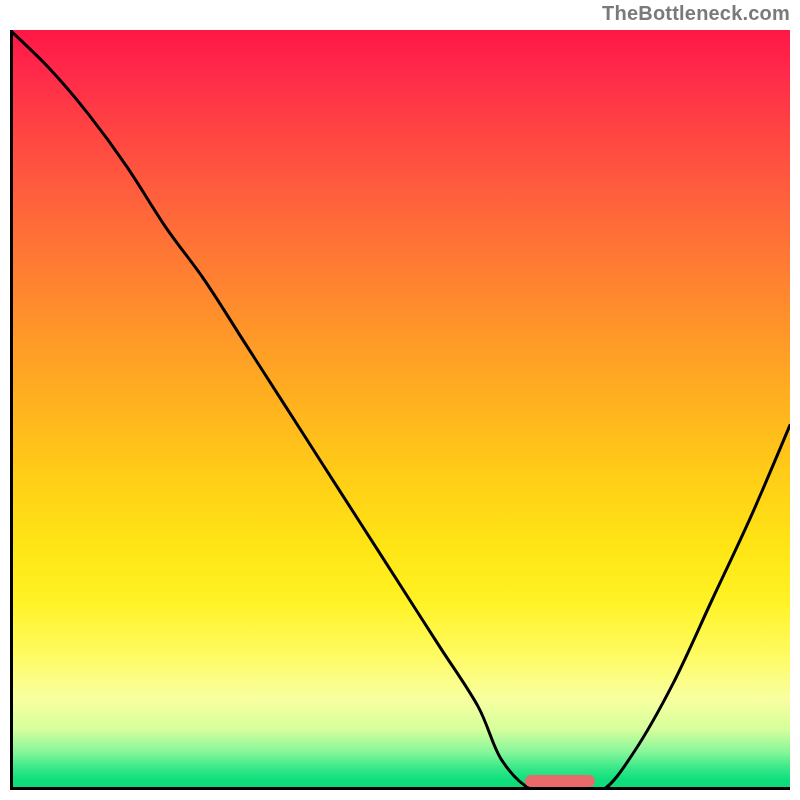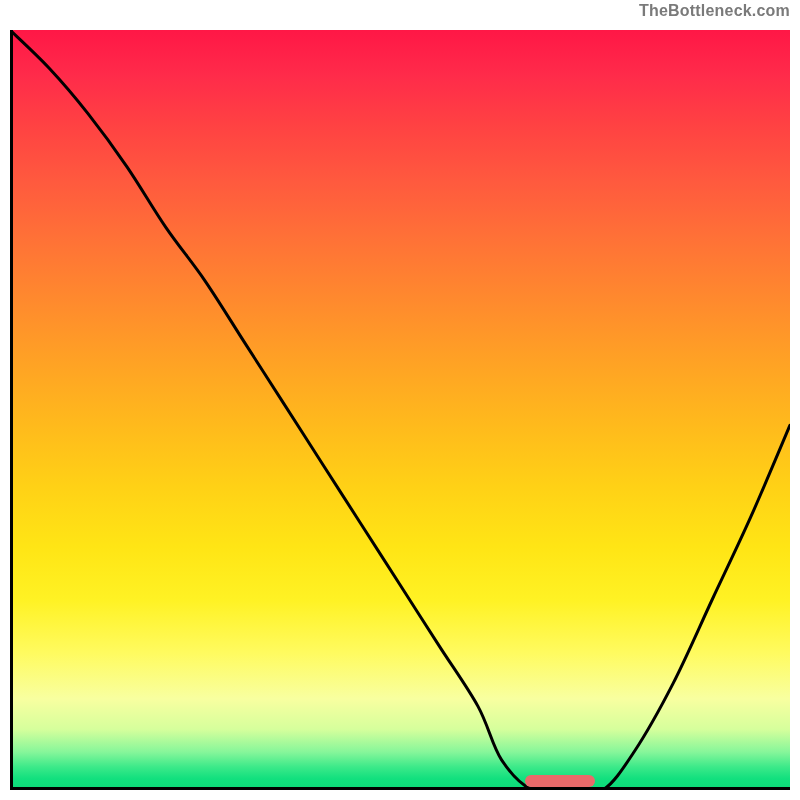--- a/index.html
+++ b/index.html
@@ -13,21 +13,21 @@
   }
   .frame {
     position: relative;
     width: 800px;
     height: 800px;
   }
   .watermark {
     position: absolute;
     top: 2px;
     right: 10px;
-    font-size: 16px;
+    font-size: 20px;
     font-weight: 600;
     color: #7a7a7a;
     letter-spacing: 0.2px;
     z-index: 100;
   }
   .plot {
     position: absolute;
     left: 10px;
     top: 30px;
     width: 780px;

